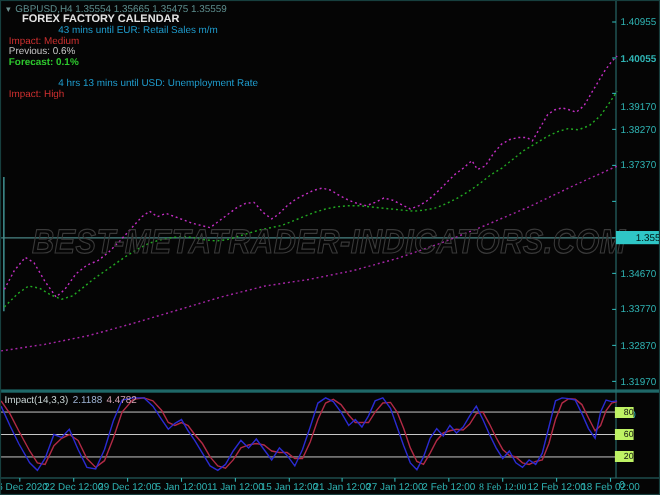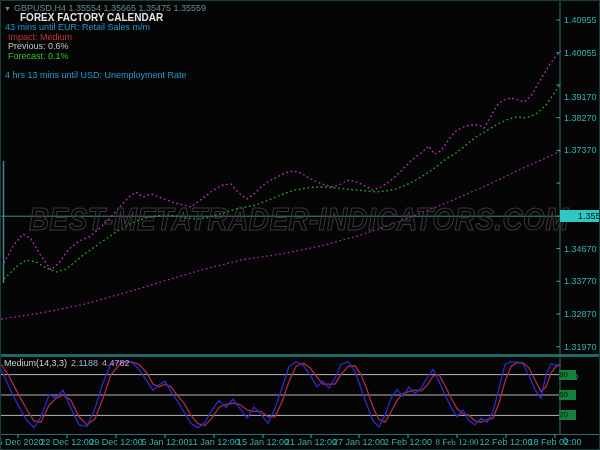--- a/index.html
+++ b/index.html
@@ -7,45 +7,45 @@
     position:relative;width:600px;height:450px;background:#050505;overflow:hidden;
     font-family:"Liberation Sans",sans-serif;border:1px solid #173f3e;box-sizing:border-box;
   }
   svg.plot{position:absolute;left:0;top:0;width:600px;height:450px;}
   
   .ohlc-bar{position:absolute;left:3px;top:2px;font-size:9px;color:#5d8d8d;white-space:nowrap;letter-spacing:0;}
   .ohlc-bar .tri{font-size:7px;color:#6f8f8f;margin-right:3px;}
   
   .calendar{position:absolute;left:0;top:11px;width:420px;}
   .cal-line{font-size:9px;line-height:9.7px;white-space:nowrap;}
-  .indent-a{padding-left:4px;}
+  .indent-a{padding-left:4px;margin-left:48px;}
   .indent-b{padding-left:7px;}
   .cal-title{color:#e2e2e2;font-size:10px;font-weight:bold;line-height:11px;padding-left:19px;white-space:nowrap;}
   .c-countdown{color:#1f9ccd;}
   .c-impact{color:#d03030;}
   .c-prev{color:#c6c6c6;}
-  .c-fcst{color:#2ec82e;}
+  .c-fcst{color:#2ec82e;font-weight:bold;}
   .cal-gap{height:9px;}
   
   .watermark{
     position:absolute;left:28px;top:201px;font-size:31px;font-weight:bold;font-style:italic;
     letter-spacing:0.5px;white-space:nowrap;color:rgba(0,0,0,0);
     -webkit-text-stroke:1.1px #3a3a3a;transform:scaleX(0.9);transform-origin:left center;
   }
   
   .price-label{position:absolute;left:563px;font-size:9px;color:#2fb3b3;white-space:nowrap;}
   .price-tag{
     position:absolute;left:559px;width:39px;height:12px;background:#2fc6c6;color:#021616;
     font-size:9px;line-height:12px;padding-left:18px;box-sizing:border-box;white-space:nowrap;
   }
   .time-label{position:absolute;top:436px;font-size:9px;color:#2fb3b3;white-space:nowrap;transform:translateX(-50%);}
   .stoch-axis-label{position:absolute;left:562px;font-size:9px;color:#2fb3b3;margin-top:14px;}
   .stoch-badge{
-    position:absolute;left:558px;width:17px;height:10px;background:#15803d;color:#111;
-    font-size:8px;line-height:10px;text-align:left;
+    position:absolute;left:558px;width:17px;height:10px;background:#bef264;color:#111;
+    font-size:8px;line-height:10px;text-align:right;
   }
   
   .stoch-label{position:absolute;left:3px;top:357px;font-size:9px;white-space:nowrap;}
   .stoch-label .s-name{color:#c7d3d3;}
   .stoch-label .s-main{color:#9fb4d4;margin-left:4px;}
   .stoch-label .s-sig{color:#d4a4b4;margin-left:4px;}
 </style>
 </head>
 <body>
 
@@ -95,33 +95,34 @@
   </div>
 
   <div class="calendar">
     <div class="cal-title">FOREX FACTORY CALENDAR</div>
     <div class="cal-line indent-a c-countdown">43 mins until EUR: Retail Sales m/m</div>
     <div class="cal-line indent-b c-impact">Impact: Medium</div>
     <div class="cal-line indent-b c-prev">Previous: 0.6%</div>
     <div class="cal-line indent-b c-fcst">Forecast: 0.1%</div>
     <div class="cal-gap"></div>
     <div class="cal-line indent-a c-countdown">4 hrs 13 mins until USD: Unemployment Rate</div>
+    <div class="cal-line indent-b c-impact">Impact: High</div>
   </div>
 
   <div class="watermark">BEST-METATRADER-INDICATORS.COM</div>
 
   <div class="stoch-label">
-    <span class="s-name">Medium(14,3,3)</span><span class="s-main">2.1188</span><span class="s-sig">4.4782</span>
+    <span class="s-name">Impact(14,3,3)</span><span class="s-main">2.1188</span><span class="s-sig">4.4782</span>
   </div>
 
   <div class="price-tag" id="price-tag" style="top: 209.218px;">1.35559</div>
 
   <div id="generated-labels">
       <div class="price-label" style="top: 14px;">1.40955</div>
-      <div class="price-label" style="top: 46.7273px;">1.40055</div>
+      <div class="price-label" style="top: 46.7273px; font-weight: bold;">1.40055</div>
       <div class="price-label" style="top: 78.9091px; margin-top: 12px;">1.39170</div>
       <div class="price-label" style="top: 111.636px;">1.38270</div>
       <div class="price-label" style="top: 144.364px;">1.37370</div>
       <div class="price-label" style="top: 177.091px; margin-left: 35px;">1.36470</div>
       <div class="price-label" style="top: 242.545px;">1.34670</div>
       <div class="price-label" style="top: 275.273px;">1.33770</div>
       <div class="price-label" style="top: 308px;">1.32870</div>
       <div class="price-label" style="top: 340.727px;">1.31970</div>
       <div class="time-label" style="left: 17px;">16 Dec 2020</div>
       <div class="time-label" style="left: 66px;">22 Dec 12:00</div>

